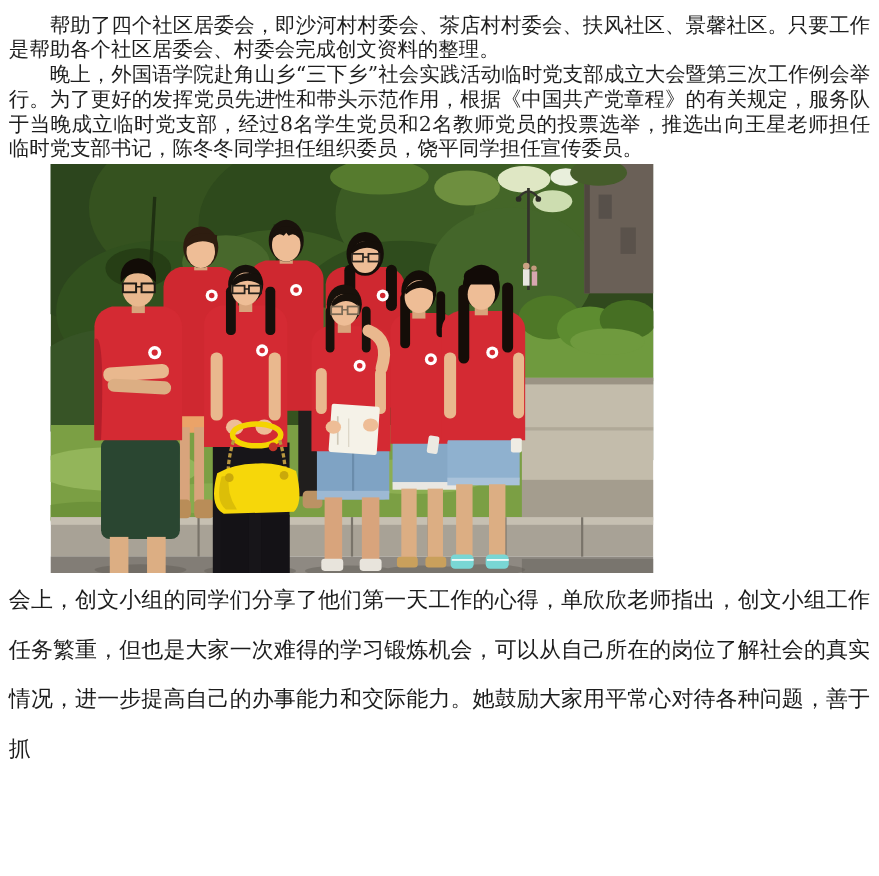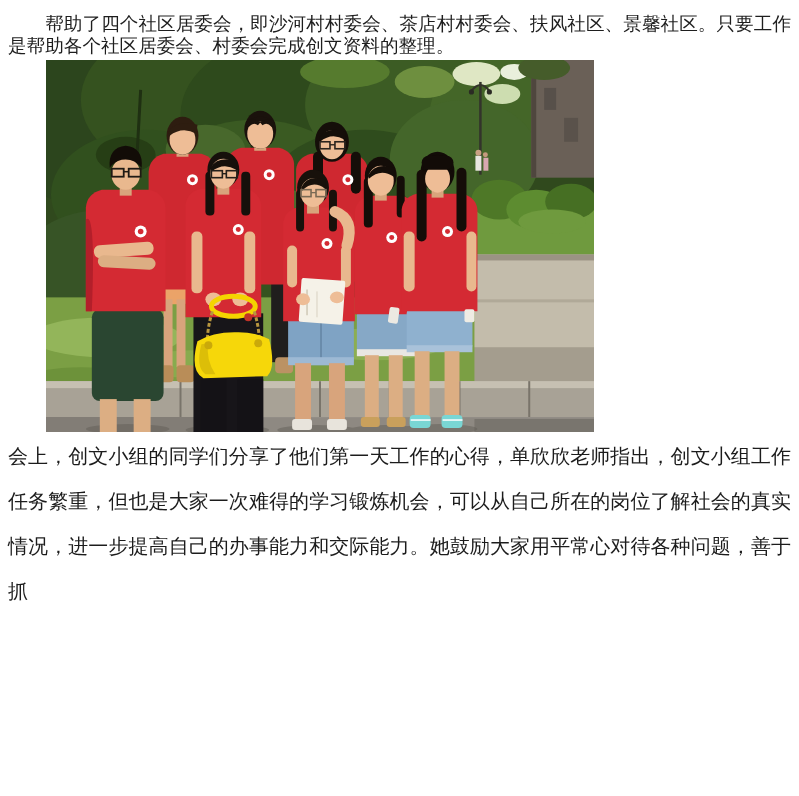--- a/index.html
+++ b/index.html
@@ -14,20 +14,21 @@
   figure.photo{margin:2px 0 2px 38px;width:548px;height:372px;line-height:0;}
   figure.photo svg{display:block;}
 </style>
 </head>
 <body>
 
 <div class="page">
 
   <p class="para indent">帮助了四个社区居委会，即沙河村村委会、茶店村村委会、扶风社区、景馨社区。只要工作是帮助各个社区居委会、村委会完成创文资料的整理。</p>
 
+  <p class="para indent">晚上，外国语学院赴角山乡“三下乡”社会实践活动临时党支部成立大会暨第三次工作例会举行。为了更好的发挥党员先进性和带头示范作用，根据《中国共产党章程》的有关规定，服务队于当晚成立临时党支部，经过8名学生党员和2名教师党员的投票选举，推选出向王星老师担任临时党支部书记，陈冬冬同学担任组织委员，饶平同学担任宣传委员。</p>
 
   <figure class="photo">
     <svg width="548" height="372" viewBox="0 0 550 373" preserveAspectRatio="none" xmlns="http://www.w3.org/2000/svg">
 
       <g>
         <rect x="0" y="0" width="550" height="270" fill="#30491d"></rect>
         <ellipse cx="40" cy="60" rx="95" ry="85" fill="#2c451d"></ellipse>
         <ellipse cx="140" cy="40" rx="105" ry="75" fill="#35521f"></ellipse>
         <ellipse cx="250" cy="55" rx="115" ry="80" fill="#2e4a1c"></ellipse>
         <ellipse cx="360" cy="45" rx="100" ry="70" fill="#3c5c24"></ellipse>

